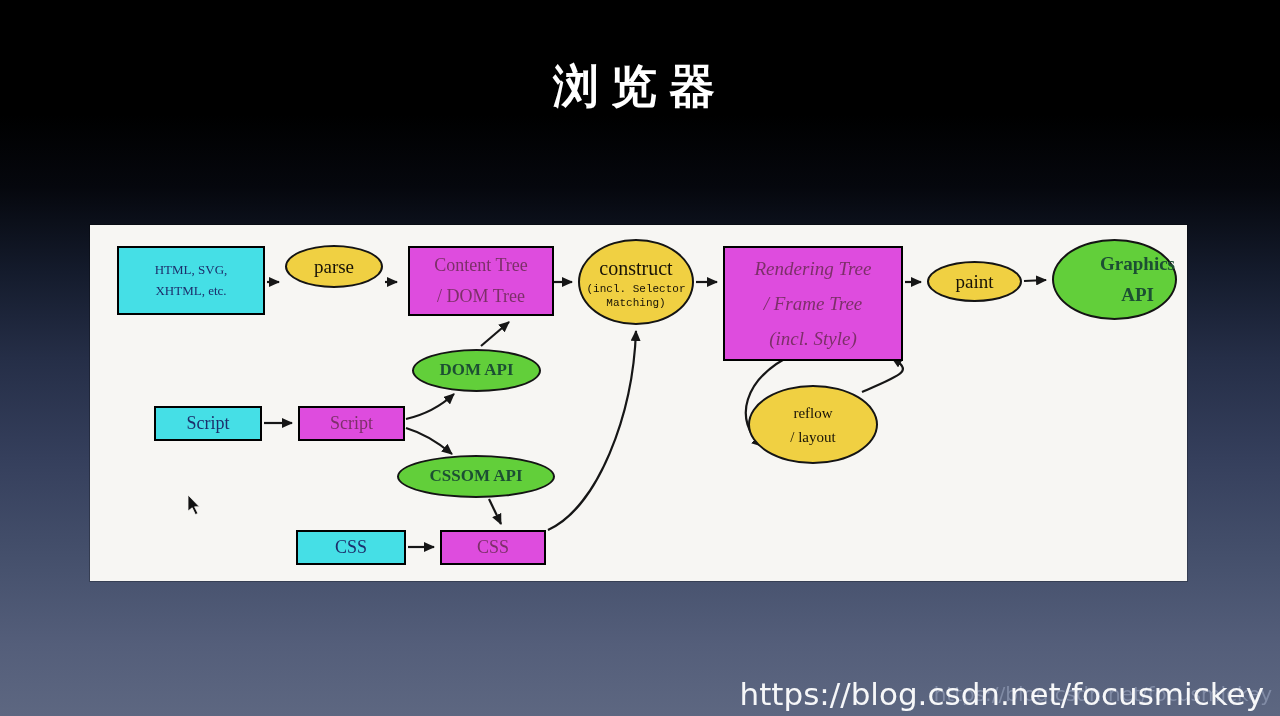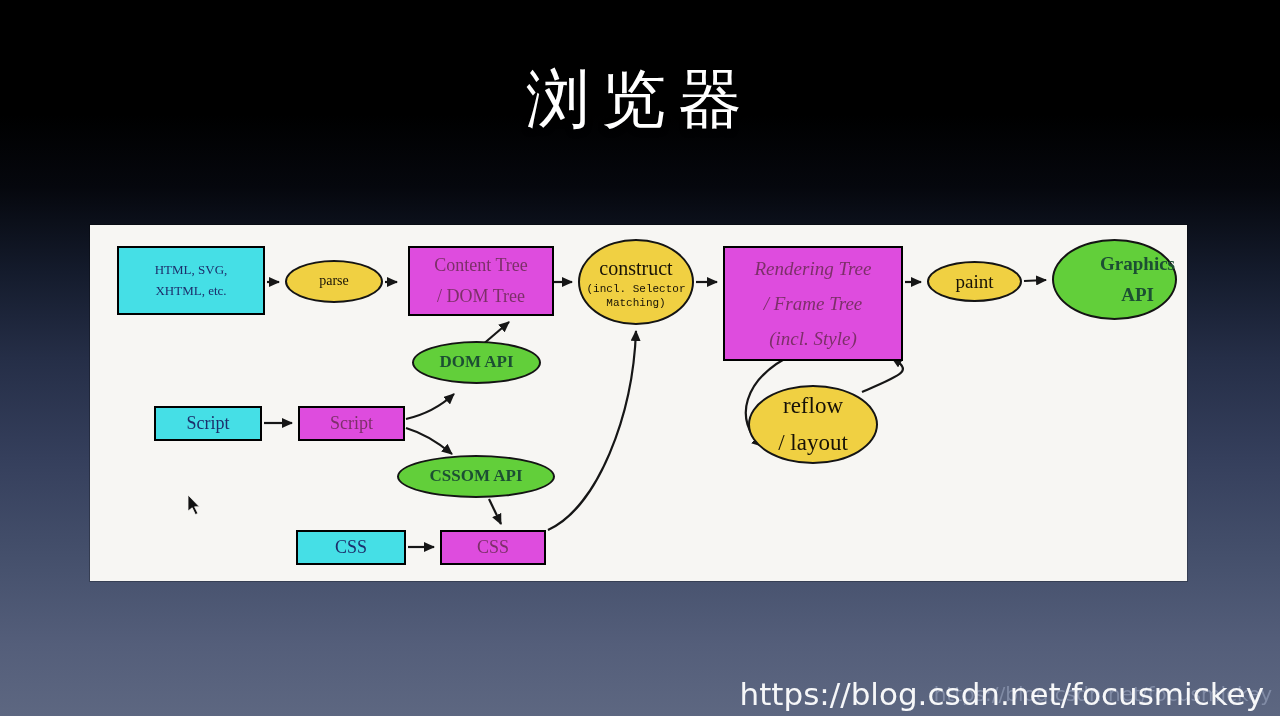--- a/index.html
+++ b/index.html
@@ -7,22 +7,22 @@
 
   .slide{
     position:relative; width:1280px; height:716px; overflow:hidden;
     background:linear-gradient(180deg,
       #000000 0%, #000000 16%, #05070d 26%, #141b2c 38%,
       #252e47 50%, #353f5c 64%, #45506c 78%, #545e7a 90%, #5d6781 100%);
   }
 
   .slide-title{
     position:absolute; top:56px; left:0; width:100%;
-    text-align:center; color:#ffffff; font-weight:400;
-    font-size:64px; letter-spacing:12px;
+    text-align:center; color:#ffffff; font-weight:700;
+    font-size:46px; letter-spacing:12px;
     font-family:"DejaVu Sans","Liberation Sans",sans-serif;
     text-shadow:0 2px 6px rgba(0,0,0,.6);
   }
 
   .panel{
     position:absolute; left:90px; top:225px; width:1097px; height:356px;
     background:#f7f6f3; box-shadow:0 0 0 1px rgba(0,0,0,.25);
   }
 
   .arrows{ position:absolute; inset:0; width:100%; height:100%; }
@@ -35,34 +35,34 @@
     white-space:pre-line; line-height:1.45;
   }
   .box{ border:2px solid #000; }
   .box.cyan{ background:var(--source-box,#45dfe6); color:#1d2e6b; }
   .box.magenta{ background:var(--tree-box,#de4cde); color:#7c3069; }
   .ellipse{ border:2px solid #141414; border-radius:50%; }
   .ellipse.yellow{ background:var(--process-ellipse,#f0d042); color:#171207; }
   .ellipse.green{ background:var(--api-ellipse,#62cf3a); color:#1c4f33; font-weight:bold; }
 
   .n-html      { left:27px;  top:21px;  width:148px; height:69px; font-size:13px; line-height:1.6; }
-  .n-parse     { left:195px; top:35px;  width:98px;  height:43px; font-size:14px; }
+  .n-parse     { left:195px; top:20px;  width:98px;  height:43px; font-size:19px; }
   .n-content   { left:318px; top:21px;  width:146px; height:70px; font-size:18px; line-height:1.7; }
   .n-construct { left:488px; top:14px;  width:116px; height:86px; font-size:20px; }
   .n-construct .sub{ font-size:11px; line-height:1.25; font-weight:normal; white-space:pre-line;font-family:Liberation Mono, monospace; }
   .n-render    { left:633px; top:21px;  width:180px; height:115px; font-size:19px; line-height:1.85;font-style:italic; }
   .n-paint     { left:837px; top:36px;  width:95px;  height:41px; font-size:19px; }
   .n-graphics  { left:962px; top:14px;  width:125px; height:81px; font-size:19px; line-height:1.6;align-items:flex-end; }
-  .n-domapi    { left:322px; top:116px; width:129px; height:43px; font-size:17px; }
+  .n-domapi    { left:322px; top:124px; width:129px; height:43px; font-size:17px; }
   .n-script-src{ left:64px;  top:181px; width:108px; height:35px; font-size:18px; }
   .n-script    { left:208px; top:181px; width:107px; height:35px; font-size:18px; }
   .n-cssom     { left:307px; top:230px; width:158px; height:43px; font-size:17px;text-align:right; }
   .n-css-src   { left:206px; top:305px; width:110px; height:35px; font-size:18px; }
   .n-css       { left:350px; top:305px; width:106px; height:35px; font-size:18px; }
-  .n-reflow    { left:658px; top:160px; width:130px; height:79px; font-size:23px; line-height:1.6; }
+  .n-reflow    { left:658px; top:160px; width:130px; height:79px; font-size:15px; line-height:1.6; }
 
   .cursor{ position:absolute; left:97px; top:270px; }
 
   .watermark{
     position:absolute; right:16px; bottom:4px; z-index:3;
     color:rgba(255,255,255,.95); font-size:31px;
     font-family:"DejaVu Sans","Liberation Sans",sans-serif;
   }
   .watermark-ghost{
     position:absolute; right:8px; bottom:10px; z-index:2;

